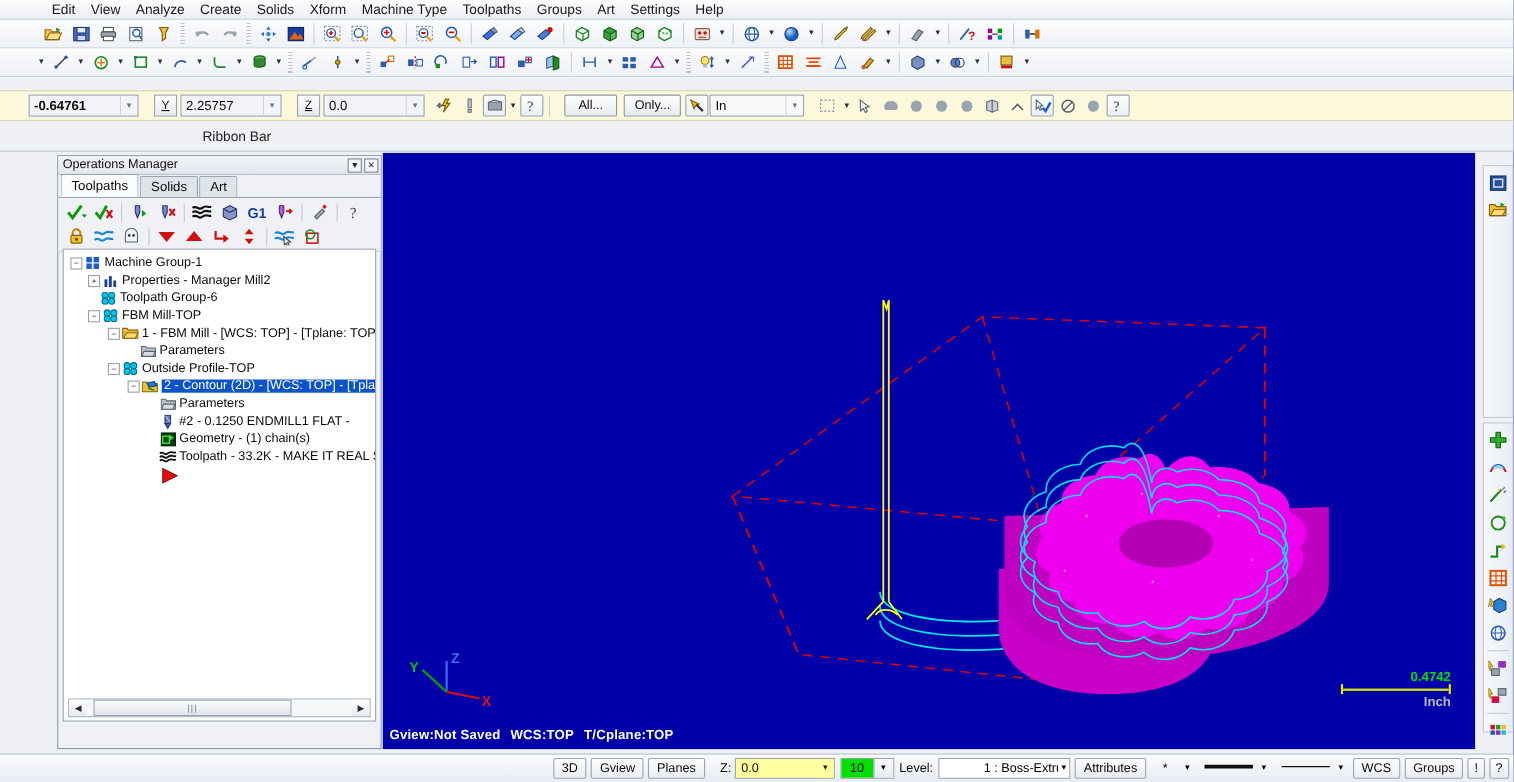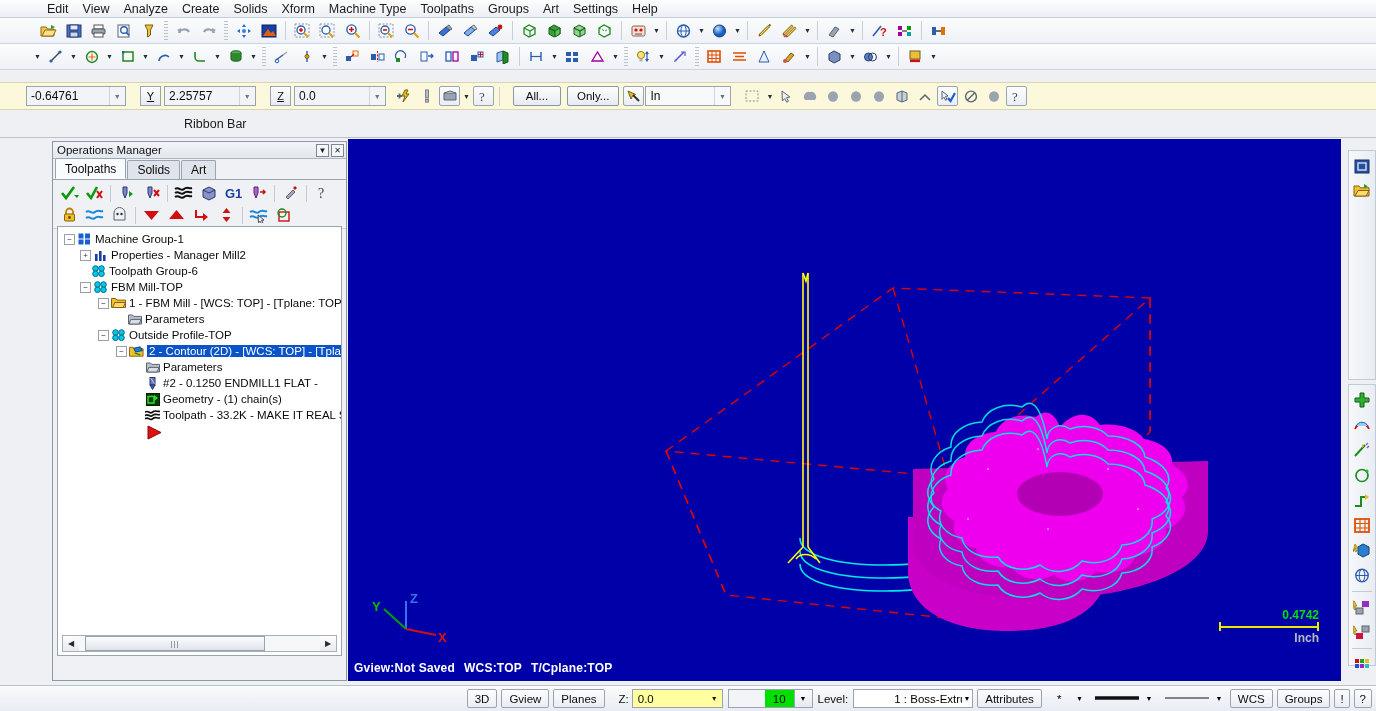--- a/index.html
+++ b/index.html
@@ -167,21 +167,21 @@
   .sb-label{font-size:11.5px;color:#0b0b0b;margin:0 3px;white-space:nowrap;}
   .sb-field{
     height:19px;display:flex;align-items:center;border:1px solid #9aa4b1;background:#ffffa0;
     box-sizing:border-box;margin-right:1px;
   }
   .sb-field .val{padding:0 6px 0 5px;font-size:11.5px;width:74px;box-sizing:border-box;}
   .sb-field .dd{width:15px;height:17px;display:flex;align-items:center;justify-content:center;
     font-size:7px;color:#1d1d1d;background:#ffffa0;}
   .sb-green{
     height:19px;display:flex;align-items:flex-start;border:1px solid #9aa4b1;background:#f2f4f7;
-    box-sizing:border-box;margin:0 2px;padding-left:36px;
+    box-sizing:border-box;margin:0 2px;
   }
   .sb-green .g{background:#00e000;color:#000;font-size:11.5px;padding:0 8px;height:17px;
     display:flex;align-items:center;}
   .sb-green .dd{width:17px;height:17px;display:flex;align-items:center;justify-content:center;
     font-size:7px;background:linear-gradient(#fdfdfe,#e4e9f0);border-left:1px solid #9aa4b1;}
   .sb-combo{
     height:19px;display:flex;align-items:center;border:1px solid #9aa4b1;background:#fff;
     box-sizing:border-box;margin:0 2px;
   }
   .sb-combo .val{padding:0 4px;font-size:11.5px;white-space:nowrap;overflow:hidden;}
@@ -638,21 +638,21 @@
           <rect x="3" y="2" width="10" height="8" fill="#e8c040" stroke="#7a5d10"></rect>
           <rect x="3" y="10.5" width="10" height="2.6" fill="#d01010"></rect>
         </svg>
     </div>
     <div class="tb-caret">▼</div>
   </div>
 
   <div class="tbrow" id="tbrow4">
     <div style="width:26px;"></div>
     <div class="cfield" style="width:100px;">
-      <div class="v" style="width:84px;">-0.64761</div>
+      <div class="v" style="width:84px;font-weight:bold;">-0.64761</div>
       <div class="dd">▼</div>
     </div>
     <div style="width:14px;"></div>
     <div class="axisbtn">Y</div>
     <div class="cfield" style="width:92px;">
       <div class="v" style="width:76px;">2.25757</div>
       <div class="dd">▼</div>
     </div>
     <div style="width:14px;"></div>
     <div class="axisbtn">Z</div>

